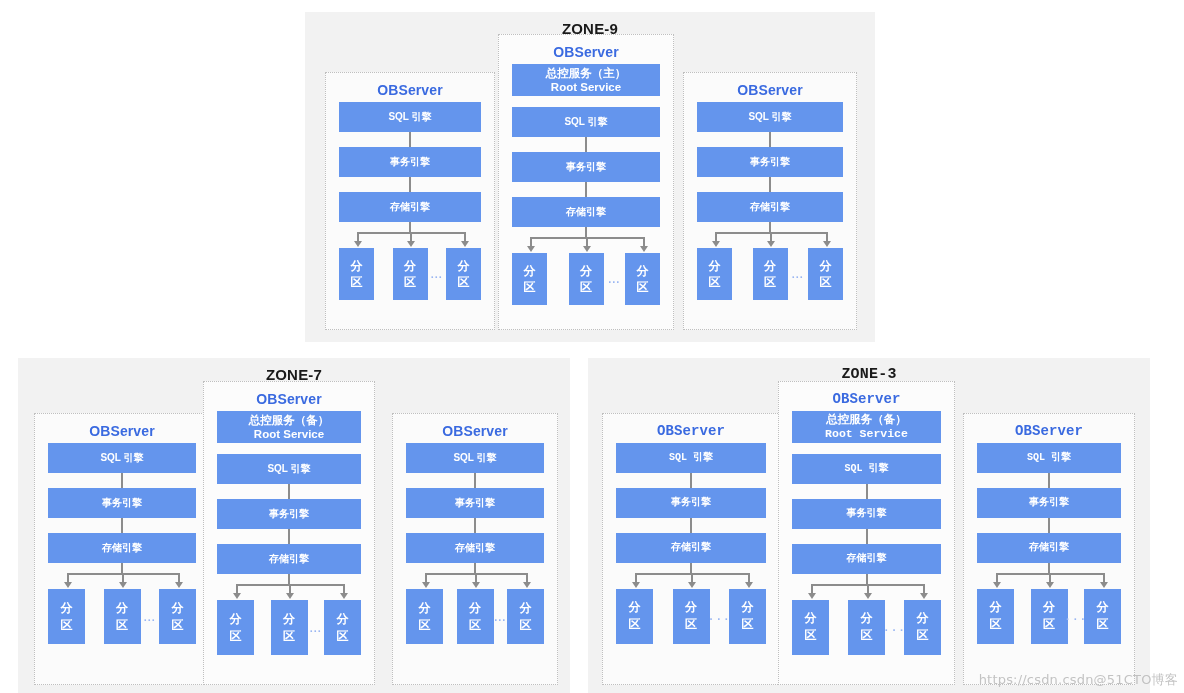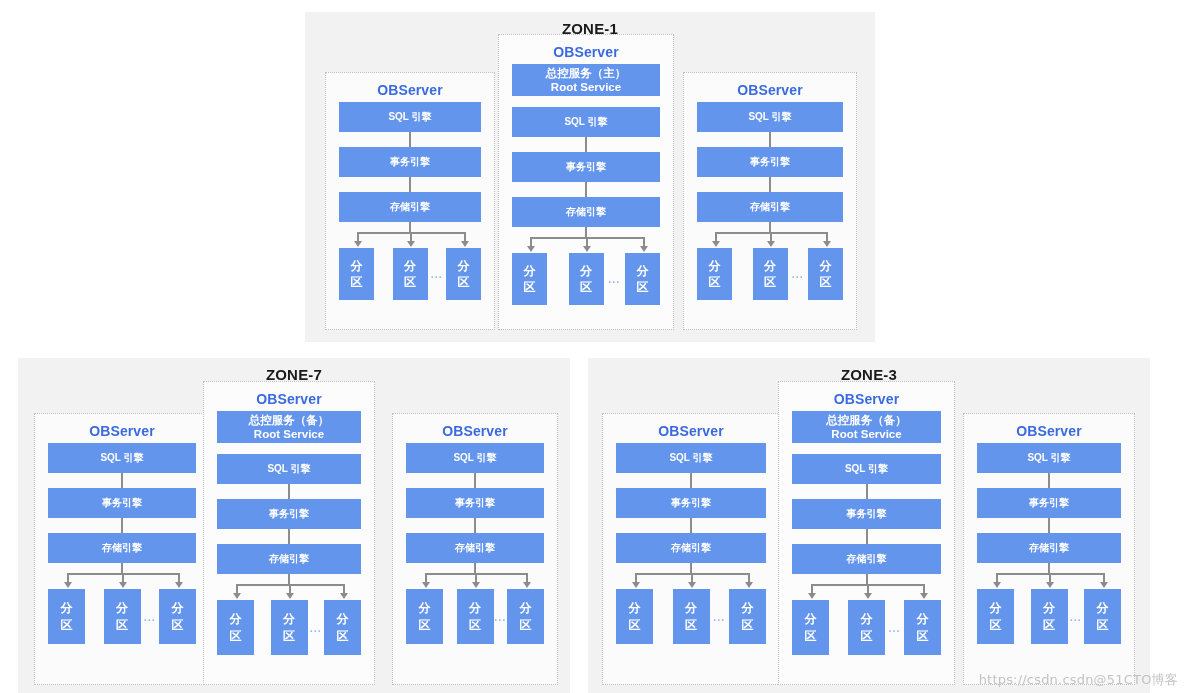--- a/index.html
+++ b/index.html
@@ -143,21 +143,21 @@
     letter-spacing:.2px;
     white-space:nowrap;
     opacity:.85;
     z-index:50;
   }
 </style>
 </head>
 <body>
 
 <div class="zone" id="zone1" style="left:305px;top:12px;width:570px;height:330px;">
-  <div class="zone-title">ZONE-1</div>
+  <div class="zone-title">ZONE-9</div>
 <div class="observer" style="left:20px;top:60px;width:170px;height:258px;">
       <div class="observer-title">OBServer</div>
       <div class="blk" style="width:142px;height:30px;">SQL 引擎</div>
       <div class="vconn" style="height:15px;"></div>
       <div class="blk" style="width:142px;height:30px;">事务引擎</div>
       <div class="vconn" style="height:15px;"></div>
       <div class="blk" style="width:142px;height:30px;">存储引擎</div>
       <div class="tree" style="height:26px;">
         <div class="stem" style="height:10px;"></div>
         <div class="bar" style="left:31.5px;width:107px;top:10px;"></div>
@@ -362,21 +362,21 @@
         </div>
         <div class="ell" style="width:13.5px;height:55px;">...</div>
         <div class="part" style="width:37px;height:55px;">
           <div>分</div>
           <div>区</div>
         </div>
       </div>
     </div>
   </div>
 
-<div class="zone" id="zone3" style="left:588px;top:358px;width:562px;height:335px;">
+<div class="zone" id="zone3" style="left:588px;top:358px;width:562px;height:335px;font-family:Liberation Mono, monospace;">
   <div class="zone-title">ZONE-3</div>
 <div class="observer" style="left:14px;top:55px;width:178px;height:272px;">
       <div class="observer-title">OBServer</div>
       <div class="blk" style="width:150px;height:30px;">SQL 引擎</div>
       <div class="vconn" style="height:15px;"></div>
       <div class="blk" style="width:150px;height:30px;">事务引擎</div>
       <div class="vconn" style="height:15px;"></div>
       <div class="blk" style="width:150px;height:30px;">存储引擎</div>
       <div class="tree" style="height:26px;">
         <div class="stem" style="height:10px;"></div>

